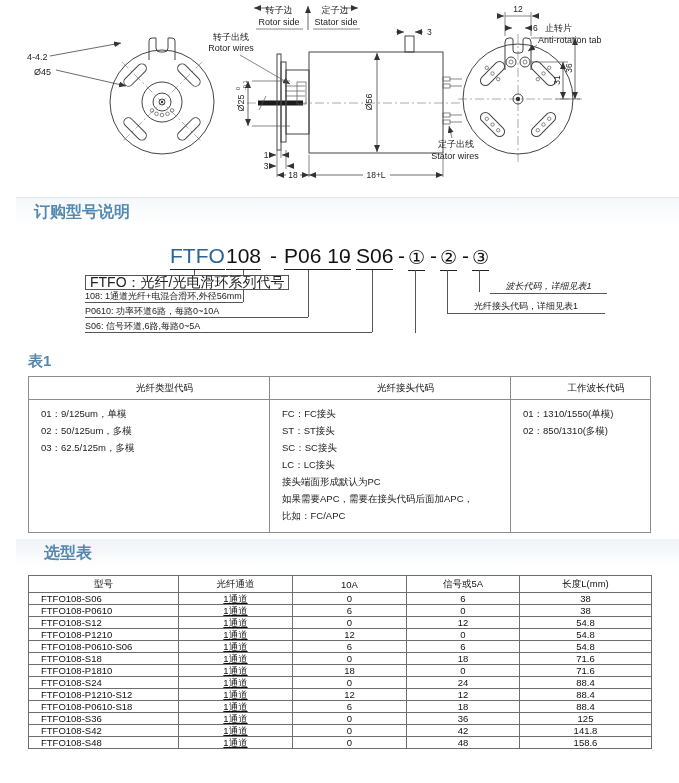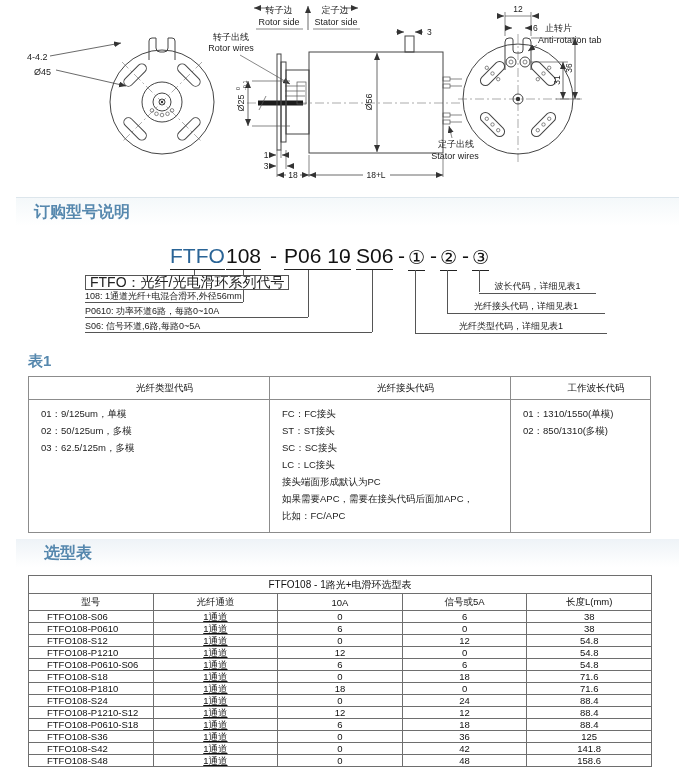--- a/index.html
+++ b/index.html
@@ -29,21 +29,21 @@
   #table1{position:absolute;left:28px;top:376px;width:623px;font-size:9.5px;}
   #table1 th,#table1 td{border:1px solid #8c8c8c;}
   #table1 th{height:20px;font-weight:normal;color:#111;text-align:center;padding-left:32px;}
   #table1 td{vertical-align:top;padding:5px 4px 8px 12px;}
   #table1 .line{line-height:17px;white-space:nowrap;color:#222;}
   #seltable{position:absolute;left:28px;top:575px;width:624px;font-size:9.5px;color:#111;}
   #seltable th,#seltable td{border:1px solid #6e6e6e;text-align:center;padding:0;}
   #seltable .ttl{height:17px;font-size:10px;}
   #seltable th{height:16px;font-weight:normal;}
   #seltable td{height:11px;line-height:11px;}
-  #seltable td.model{text-align:left;padding-left:18px;white-space:nowrap;}
+  #seltable td.model{text-align:left;padding-left:12px;white-space:nowrap;}
   #seltable .u{text-decoration:underline;}
   
   #drawing{position:absolute;top:0;left:0;}
   #drawing text{fill:#222;font-family:"Liberation Sans","DejaVu Sans",sans-serif;}
   .ol{stroke:#444;stroke-width:1;fill:none;}
   .thin{stroke:#555;stroke-width:0.7;fill:none;}
   .dim{stroke:#444;stroke-width:0.8;fill:none;}
   .cl{stroke:#888;stroke-width:0.7;fill:none;stroke-dasharray:9 3 2 3;}
   .thick{stroke:#1c1c1c;stroke-width:5;fill:none;}
 </style>
@@ -237,23 +237,22 @@
   <div class="vline" style="left:372px;height:62px;"></div>
   <div class="vline" style="left:415px;height:63px;"></div>
   <div class="vline" style="left:447px;height:43px;"></div>
   <div class="vline" style="left:479px;height:22px;"></div>
 
   <div class="lbox" style="top:45px;">FTFO：光纤/光电滑环系列代号</div>
   <div class="lrow" style="top:61px;width:158px;">108: 1通道光纤+电混合滑环,外径56mm</div>
   <div class="lrow" style="top:76px;width:223px;">P0610: 功率环道6路，每路0~10A</div>
   <div class="lrow" style="top:91px;width:287px;">S06: 信号环道,6路,每路0~5A</div>
 
-  <div class="rrow" style="left:479px;top:50px;width:117px;height:13px;">波长代码，详细见表1</div>
+  <div class="rrow" style="left:490px;top:50px;width:117px;height:13px;font-style:italic;">波长代码，详细见表1</div>
   <div class="rrow" style="left:447px;top:70px;width:158px;height:13px;">光纤接头代码，详细见表1</div>
-  <div class="rrow" style="left:415px;top:90px;width:192px;height:13px;">光纤类型代码，详细见表1</div>
 </div>
 
 <div class="abs sec-title" style="top:347px;left:28px;font-size:15px;">表1</div>
 
 <table id="table1">
   <tbody>
       <tr>
     <th style="width:207px;">光纤类型代码</th>
     <th style="width:207px;margin-top:16px;">光纤接头代码</th>
     <th>工作波长代码</th>
@@ -280,23 +279,20 @@
   </tr>
 </tbody>
   </table>
 
 <div class="band light" style="top:539px;height:28px;">
   <div class="sec-title" style="padding-left:28px;">选型表</div>
 </div>
 
 <table id="seltable">
   <tbody>
-      <tr>
-    <td class="ttl" colspan="5">FTFO108 - 1路光+电滑环选型表</td>
-  </tr>
   <tr>
     <th style="width:149px;">型号</th>
     <th style="width:113px;">光纤通道</th>
     <th style="width:113px;">10A</th>
     <th style="width:112px;">信号或5A</th>
     <th>长度L(mm)</th>
   </tr>
   <tr>
         <td class="model">FTFO108-S06</td>
         <td class="u">1通道</td>

